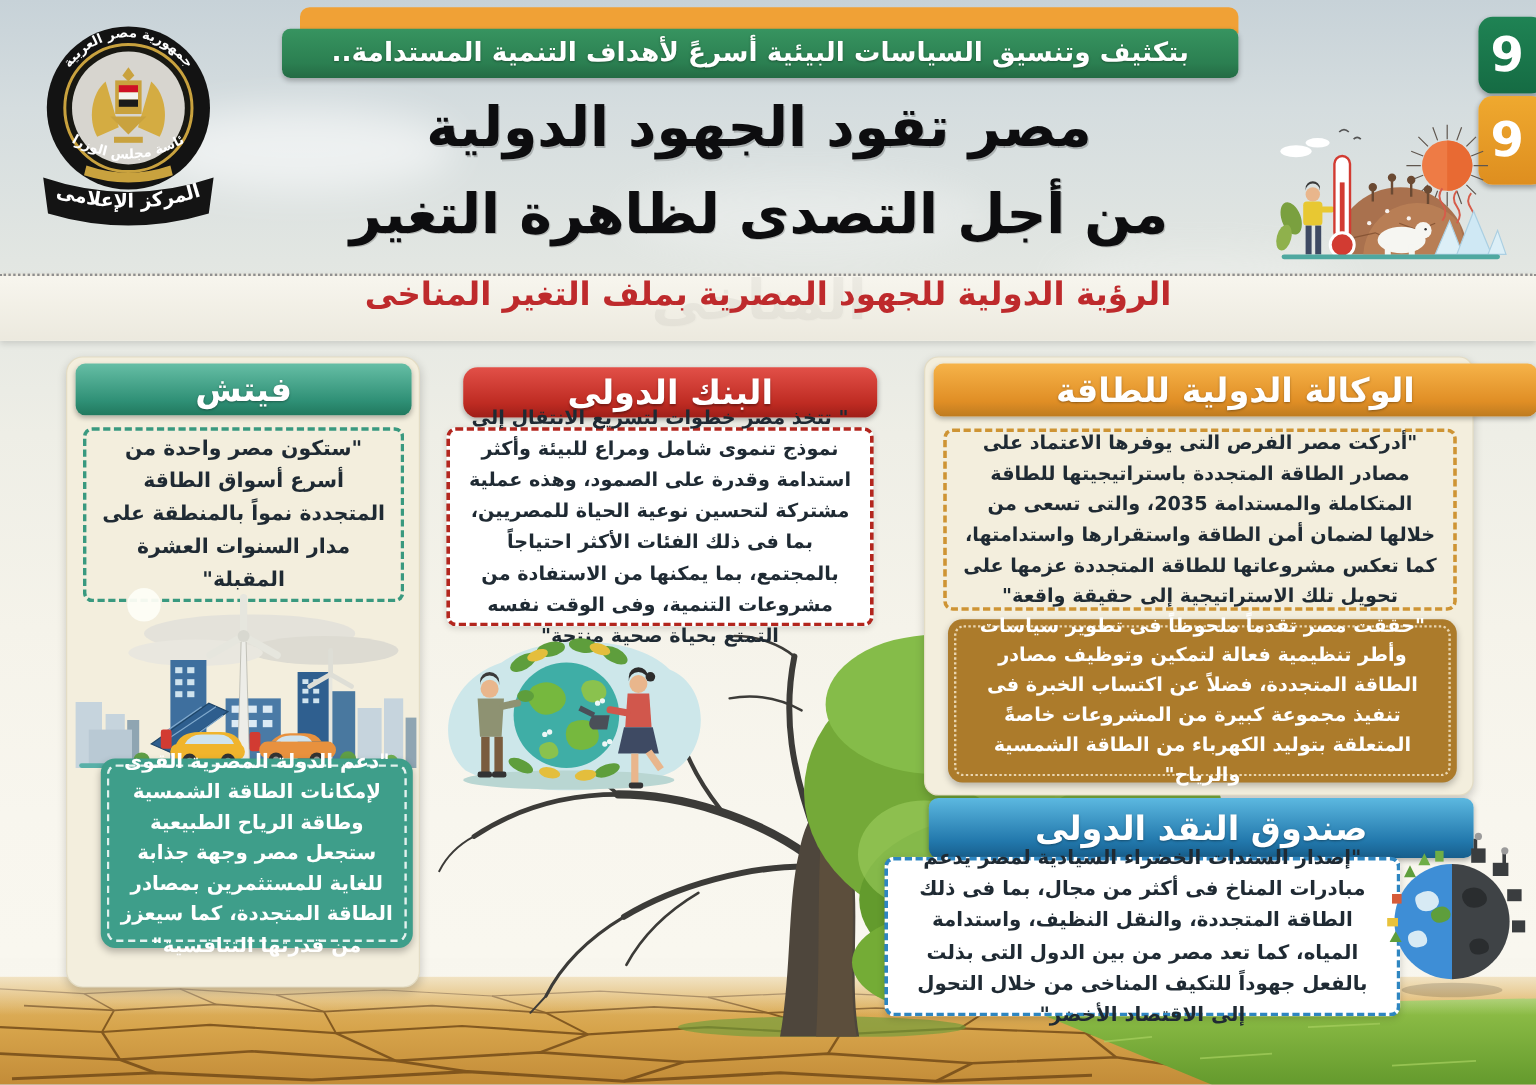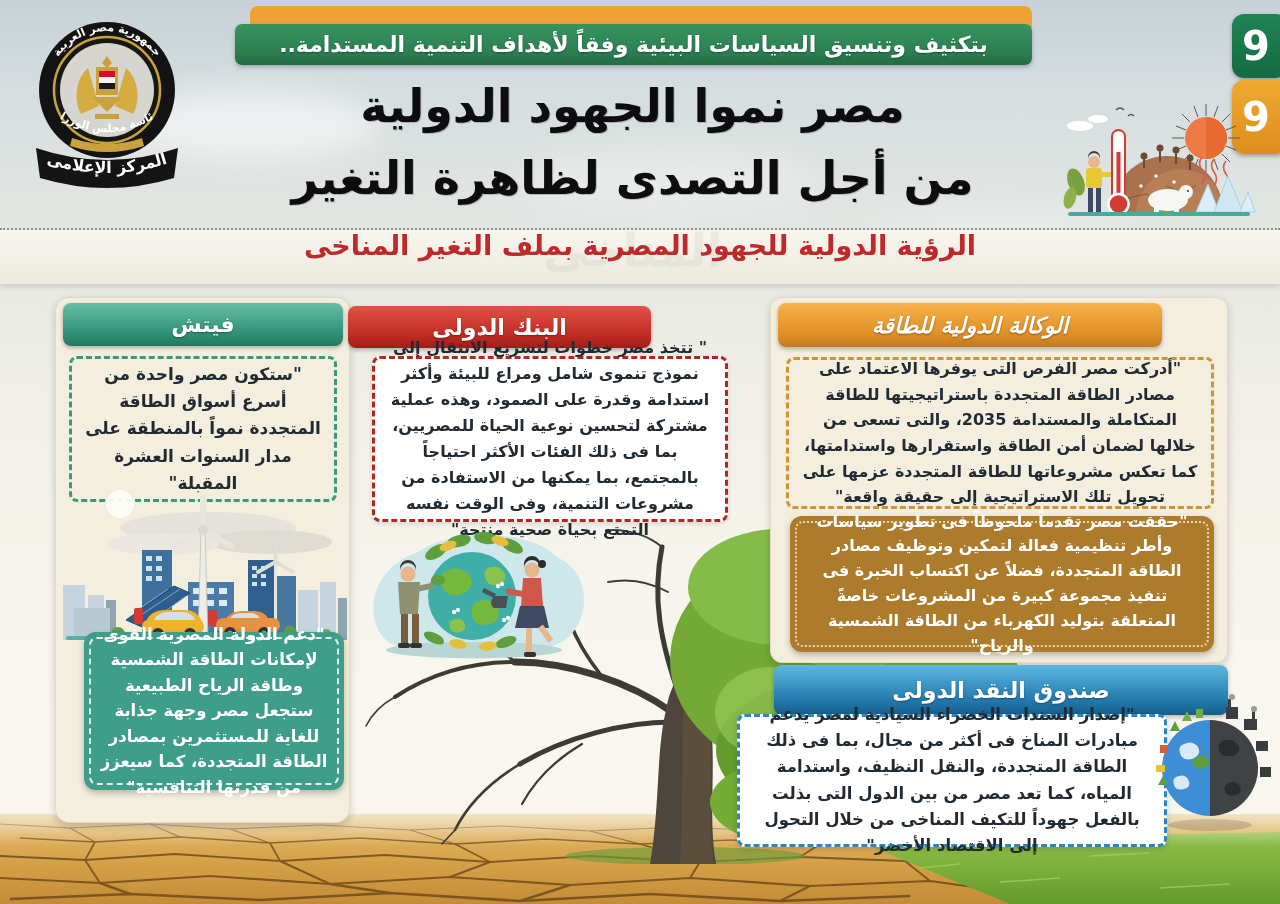--- a/index.html
+++ b/index.html
@@ -29,21 +29,21 @@
   .badge{position:absolute;right:-8px;width:56px;color:#fff;font-weight:bold;
     display:flex;align-items:center;justify-content:center;font-size:40px;
     border-radius:12px;box-shadow:0 2px 4px rgba(0,0,0,.3);padding-right:8px;}
   .badge.green{top:14px;height:64px;background:linear-gradient(180deg,#1F8354,#156B43);}
   .badge.orange{top:80px;height:74px;background:linear-gradient(180deg,#EFA92F,#DE8E1F);}
   
   .card{position:absolute;background:#F3EEDD;border:1px solid #e3dcc4;border-radius:14px;
     box-shadow:0 3px 8px rgba(0,0,0,.18);}
   .colhead{position:absolute;border-radius:8px;display:flex;align-items:center;justify-content:center;
     box-shadow:0 2px 4px rgba(0,0,0,.28);}
-  .colhead span{color:#fff;font-weight:bold;font-size:22px;text-shadow:0 1px 2px rgba(0,0,0,.35);}
+  .colhead span{color:#fff;font-weight:bold;font-size:28px;text-shadow:0 1px 2px rgba(0,0,0,.35);}
   .head-teal{background:linear-gradient(180deg,#66BEA5 0%,#2F9076 72%,#21795E 100%);}
   .head-red{background:linear-gradient(180deg,#E25048 0%,#BE2B22 72%,#9E1E18 100%);}
   .head-orange{background:linear-gradient(180deg,#F6B349 0%,#E08E25 72%,#BE7B20 100%);}
   .head-blue{background:linear-gradient(180deg,#5CB8E0 0%,#2278AC 72%,#175E8C 100%);}
   .qbox{position:absolute;border-radius:8px;display:flex;align-items:center;justify-content:center;
     text-align:center;color:#1F2A33;font-weight:bold;}
   .qbox p{margin:0;padding:6px 10px;}
   .dash-teal{border:3px dashed #39997F;}
   .dash-red{border:3px dashed #B3261E;background:#fff;box-shadow:0 2px 5px rgba(0,0,0,.12);}
   .dash-orange{border:3px dashed #CE9434;}
@@ -172,24 +172,24 @@
       <path d="M46,128 Q81,140 116,128 L118,136 Q81,148 44,136 Z" fill="#C9A23E"></path>
       <path d="M10,138 Q81,162 152,138 L148,168 Q81,188 14,168 Z" fill="#141414"></path>
       <text font-size="16" font-weight="bold" fill="#ffffff" font-family="DejaVu Sans, sans-serif">
         <textPath href="#ribPath" startOffset="50%" text-anchor="middle">المركز الإعلامى</textPath>
       </text>
     </svg>
   </div>
 
   <div class="orange-strip"></div>
   <div class="green-banner">
-    <span>بتكثيف وتنسيق السياسات البيئية وفقاً لأهداف التنمية المستدامة..</span>
+    <span>بتكثيف وتنسيق السياسات البيئية أسرعً لأهداف التنمية المستدامة..</span>
   </div>
   <div class="main-title">
-    <div class="l">مصر نموا الجهود الدولية</div>
+    <div class="l">مصر تقود الجهود الدولية</div>
     <div class="l">من أجل التصدى لظاهرة التغير المناخى</div>
   </div>
   <div class="subtitle-bar">
     <span>الرؤية الدولية للجهود المصرية بملف التغير المناخى</span>
   </div>
 
   <div class="badge green">
       <span>9</span>
     </div>
   <div class="badge orange">
@@ -363,21 +363,21 @@
         <circle cx="268" cy="145" r="6" fill="#6FAE52"></circle>
       <rect x="8" y="146" width="274" height="4" rx="2" fill="#59B0A8"></rect>
     </svg>
   </div>
   <div class="solid-box teal-fill" style="left:84px;top:632px;width:260px;height:158px;z-index:4;">
     <div class="inner" style="font-size:16.5px;line-height:1.55;">
       <p>"دعم الدولة المصرية القوى لإمكانات الطاقة الشمسية وطاقة الرياح الطبيعية ستجعل مصر وجهة جذابة للغاية للمستثمرين بمصادر الطاقة المتجددة، كما سيعزز من قدرتها التنافسية"</p>
     </div>
   </div>
 
-  <div class="colhead head-red" style="left:348px;top:306px;width:303px;height:42px;z-index:3;">
+  <div class="colhead head-red" style="left:386px;top:306px;width:345px;height:42px;z-index:3;border-radius:12px;">
     <span>البنك الدولى</span>
   </div>
   <div class="qbox dash-red" style="left:372px;top:356px;width:356px;height:166px;font-size:16px;line-height:1.62;z-index:3;">
     <p>" تتخذ مصر خطوات لتسريع الانتقال إلى نموذج تنموى شامل ومراع للبيئة وأكثر استدامة وقدرة على الصمود، وهذه عملية مشتركة لتحسين نوعية الحياة للمصريين، بما فى ذلك الفئات الأكثر احتياجاً بالمجتمع، بما يمكنها من الاستفادة من مشروعات التنمية، وفى الوقت نفسه التمتع بحياة صحية منتجة"</p>
   </div>
   <div class="illus" style="left:356px;top:524px;width:240px;height:145px;z-index:3;">
     <svg width="240" height="145" viewBox="0 0 240 145">
       <path d="M32,118 C6,96 14,44 62,28 C96,4 172,4 202,34 C236,48 236,100 206,118 C162,140 72,140 32,118 Z" fill="#CDE7EA"></path>
       <ellipse cx="118" cy="126" rx="88" ry="8" fill="#B9D6D2"></ellipse>
       <g>
@@ -430,21 +430,21 @@
           <circle cx="102" cy="86" r="2.2"></circle>
         <circle cx="142" cy="62" r="2.2"></circle>
           <circle cx="146" cy="60" r="2.2"></circle>
         <circle cx="148" cy="96" r="2.2"></circle>
           <circle cx="152" cy="94" r="2.2"></circle>
       </g>
     </svg>
   </div>
 
   <div class="card" style="left:770px;top:297px;width:458px;height:366px;z-index:3;border-radius:12px;"></div>
-  <div class="colhead head-orange" style="left:778px;top:303px;width:384px;height:44px;z-index:4;font-style:italic;">
+  <div class="colhead head-orange" style="left:778px;top:303px;width:503px;height:44px;z-index:4;">
     <span>الوكالة الدولية للطاقة</span>
   </div>
   <div class="qbox dash-orange" style="left:786px;top:357px;width:428px;height:152px;font-size:16px;line-height:1.6;z-index:4;">
     <p>"أدركت مصر الفرص التى يوفرها الاعتماد على مصادر الطاقة المتجددة باستراتيجيتها للطاقة المتكاملة والمستدامة 2035، والتى تسعى من خلالها لضمان أمن الطاقة واستقرارها واستدامتها، كما تعكس مشروعاتها للطاقة المتجددة عزمها على تحويل تلك الاستراتيجية إلى حقيقة واقعة"</p>
   </div>
   <div class="solid-box brown-fill" style="left:790px;top:516px;width:424px;height:136px;z-index:4;">
     <div class="inner" style="font-size:16px;line-height:1.55;">
       <p>"حققت مصر تقدماً ملحوظاً فى تطوير سياسات وأطر تنظيمية فعالة لتمكين وتوظيف مصادر الطاقة المتجددة، فضلاً عن اكتساب الخبرة فى تنفيذ مجموعة كبيرة من المشروعات خاصةً المتعلقة بتوليد الكهرباء من الطاقة الشمسية والرياح"</p>
     </div>
   </div>

